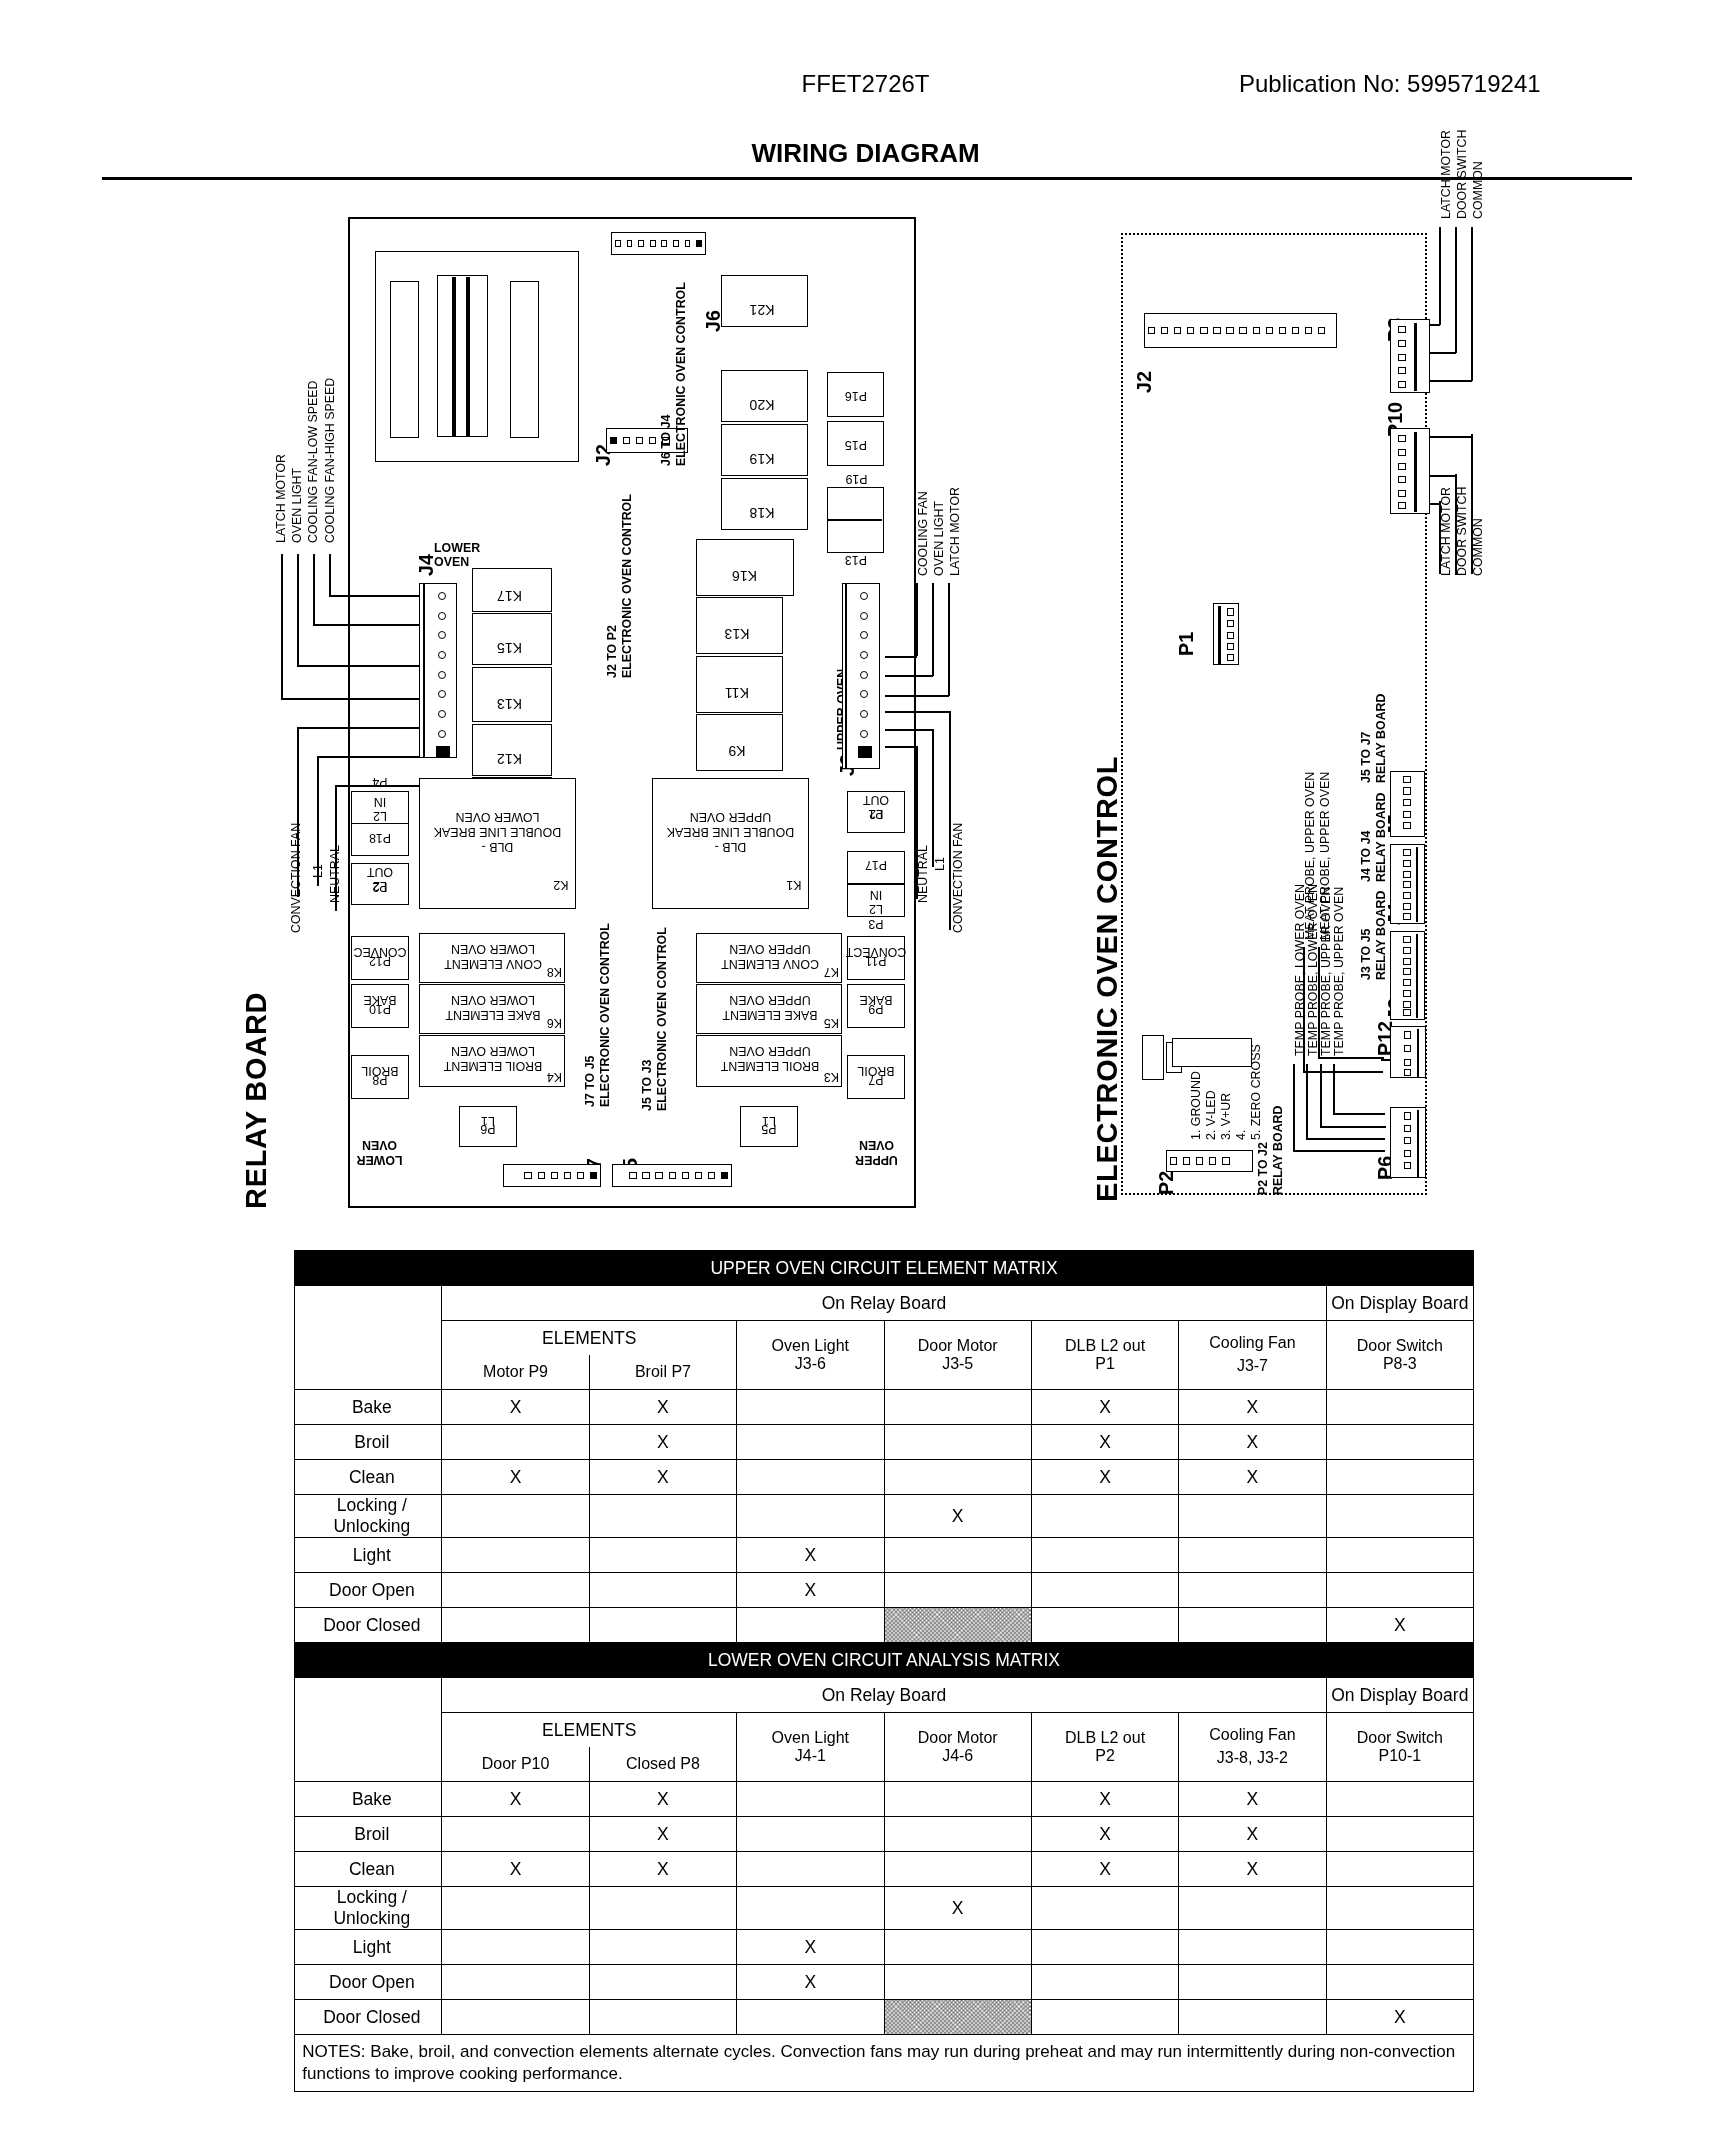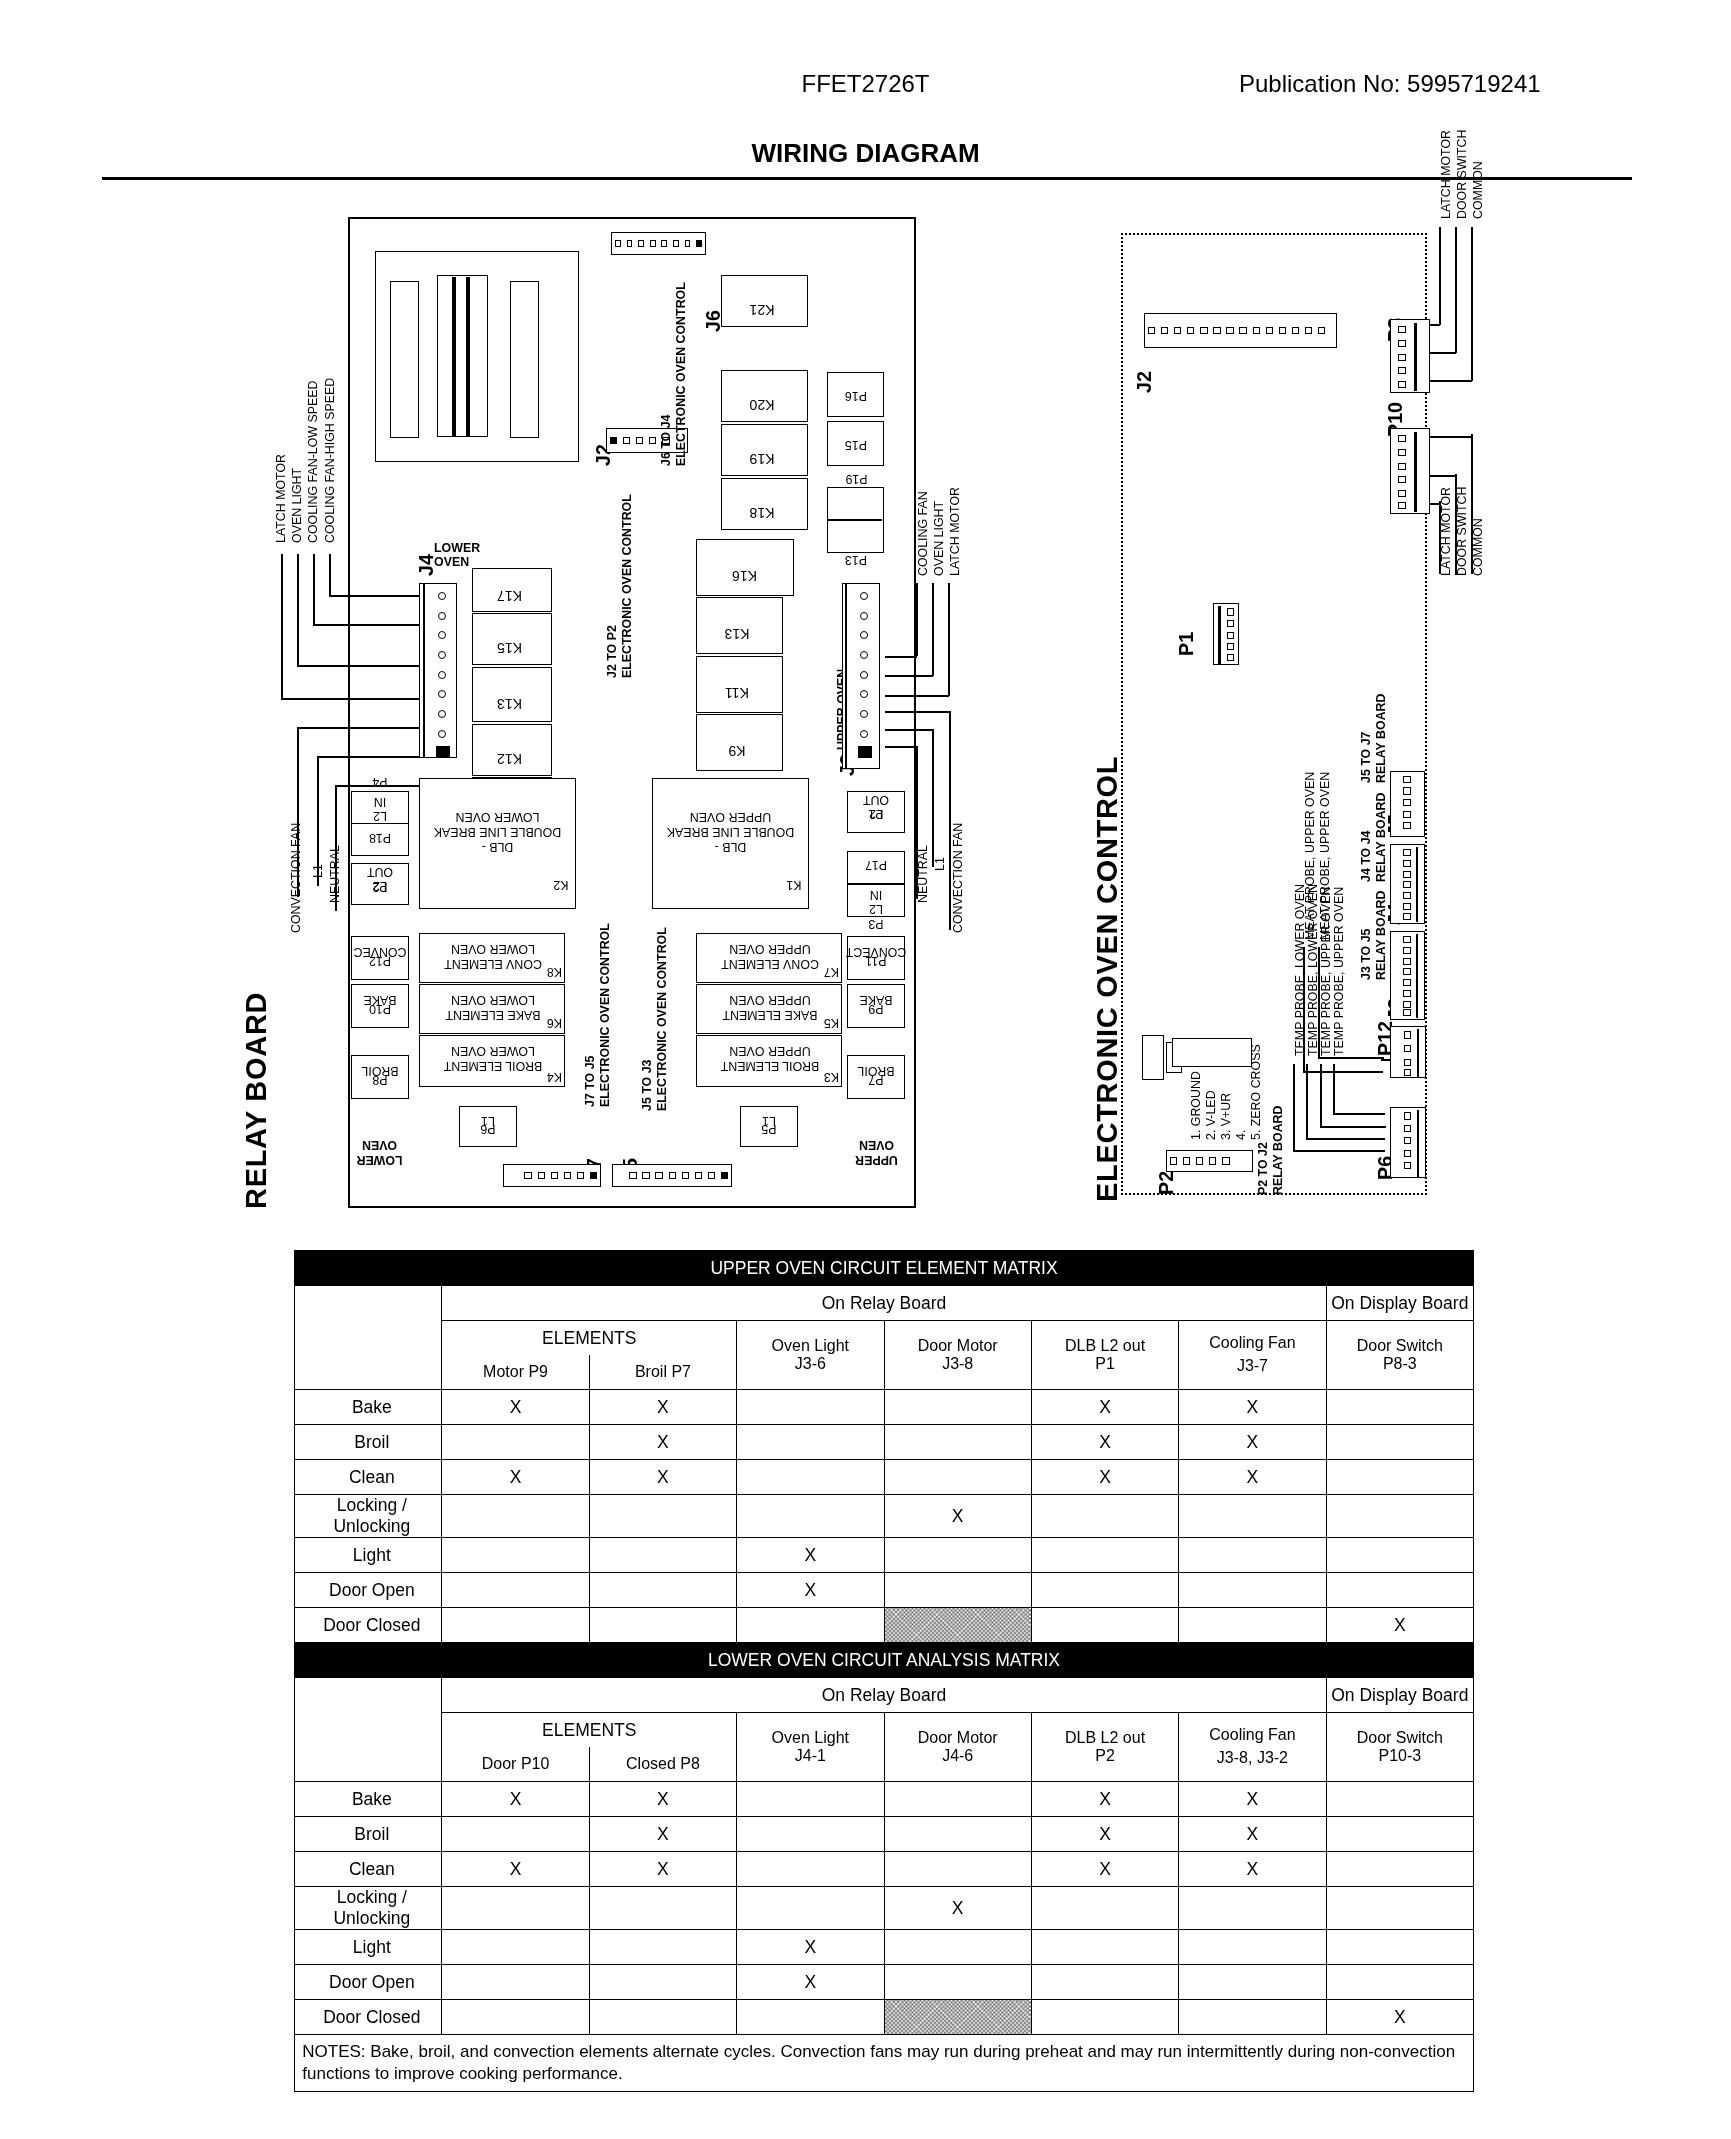--- a/index.html
+++ b/index.html
@@ -532,21 +532,21 @@
         <td>On Display Board</td>
       </tr>
       <tr>
         <td colspan="2" class="grp" style="border-bottom:none;">ELEMENTS</td>
         <td rowspan="2" class="sub">
           <div>Oven Light</div>
             <div>J3-6</div>
           </td>
         <td rowspan="2" class="sub">
           <div>Door Motor</div>
-            <div>J3-8</div>
+            <div>J3-5</div>
           </td>
         <td rowspan="2" class="sub">
           <div>DLB L2 out</div>
             <div>P1</div>
           </td>
         <td rowspan="2" class="sub">
           <div>Cooling Fan</div>
             <div style="margin-top:4.4px;">J3-7</div>
           </td>
         <td rowspan="2" class="sub">
@@ -650,21 +650,21 @@
         <td rowspan="2" class="sub">
           <div>DLB L2 out</div>
             <div>P2</div>
           </td>
         <td rowspan="2" class="sub">
           <div>Cooling Fan</div>
             <div style="margin-top:4.4px;">J3-8, J3-2</div>
           </td>
         <td rowspan="2" class="sub">
           <div>Door Switch</div>
-            <div>P10-3</div>
+            <div>P10-1</div>
           </td>
       </tr>
       <tr>
         <td class="sub" style="border-top:none;">Door P10</td>
         <td class="sub" style="border-top:none;">Closed P8</td>
       </tr>
       <tr>
           <td class="rowlbl">Bake</td>
           <td>X</td>
           <td>X</td>

